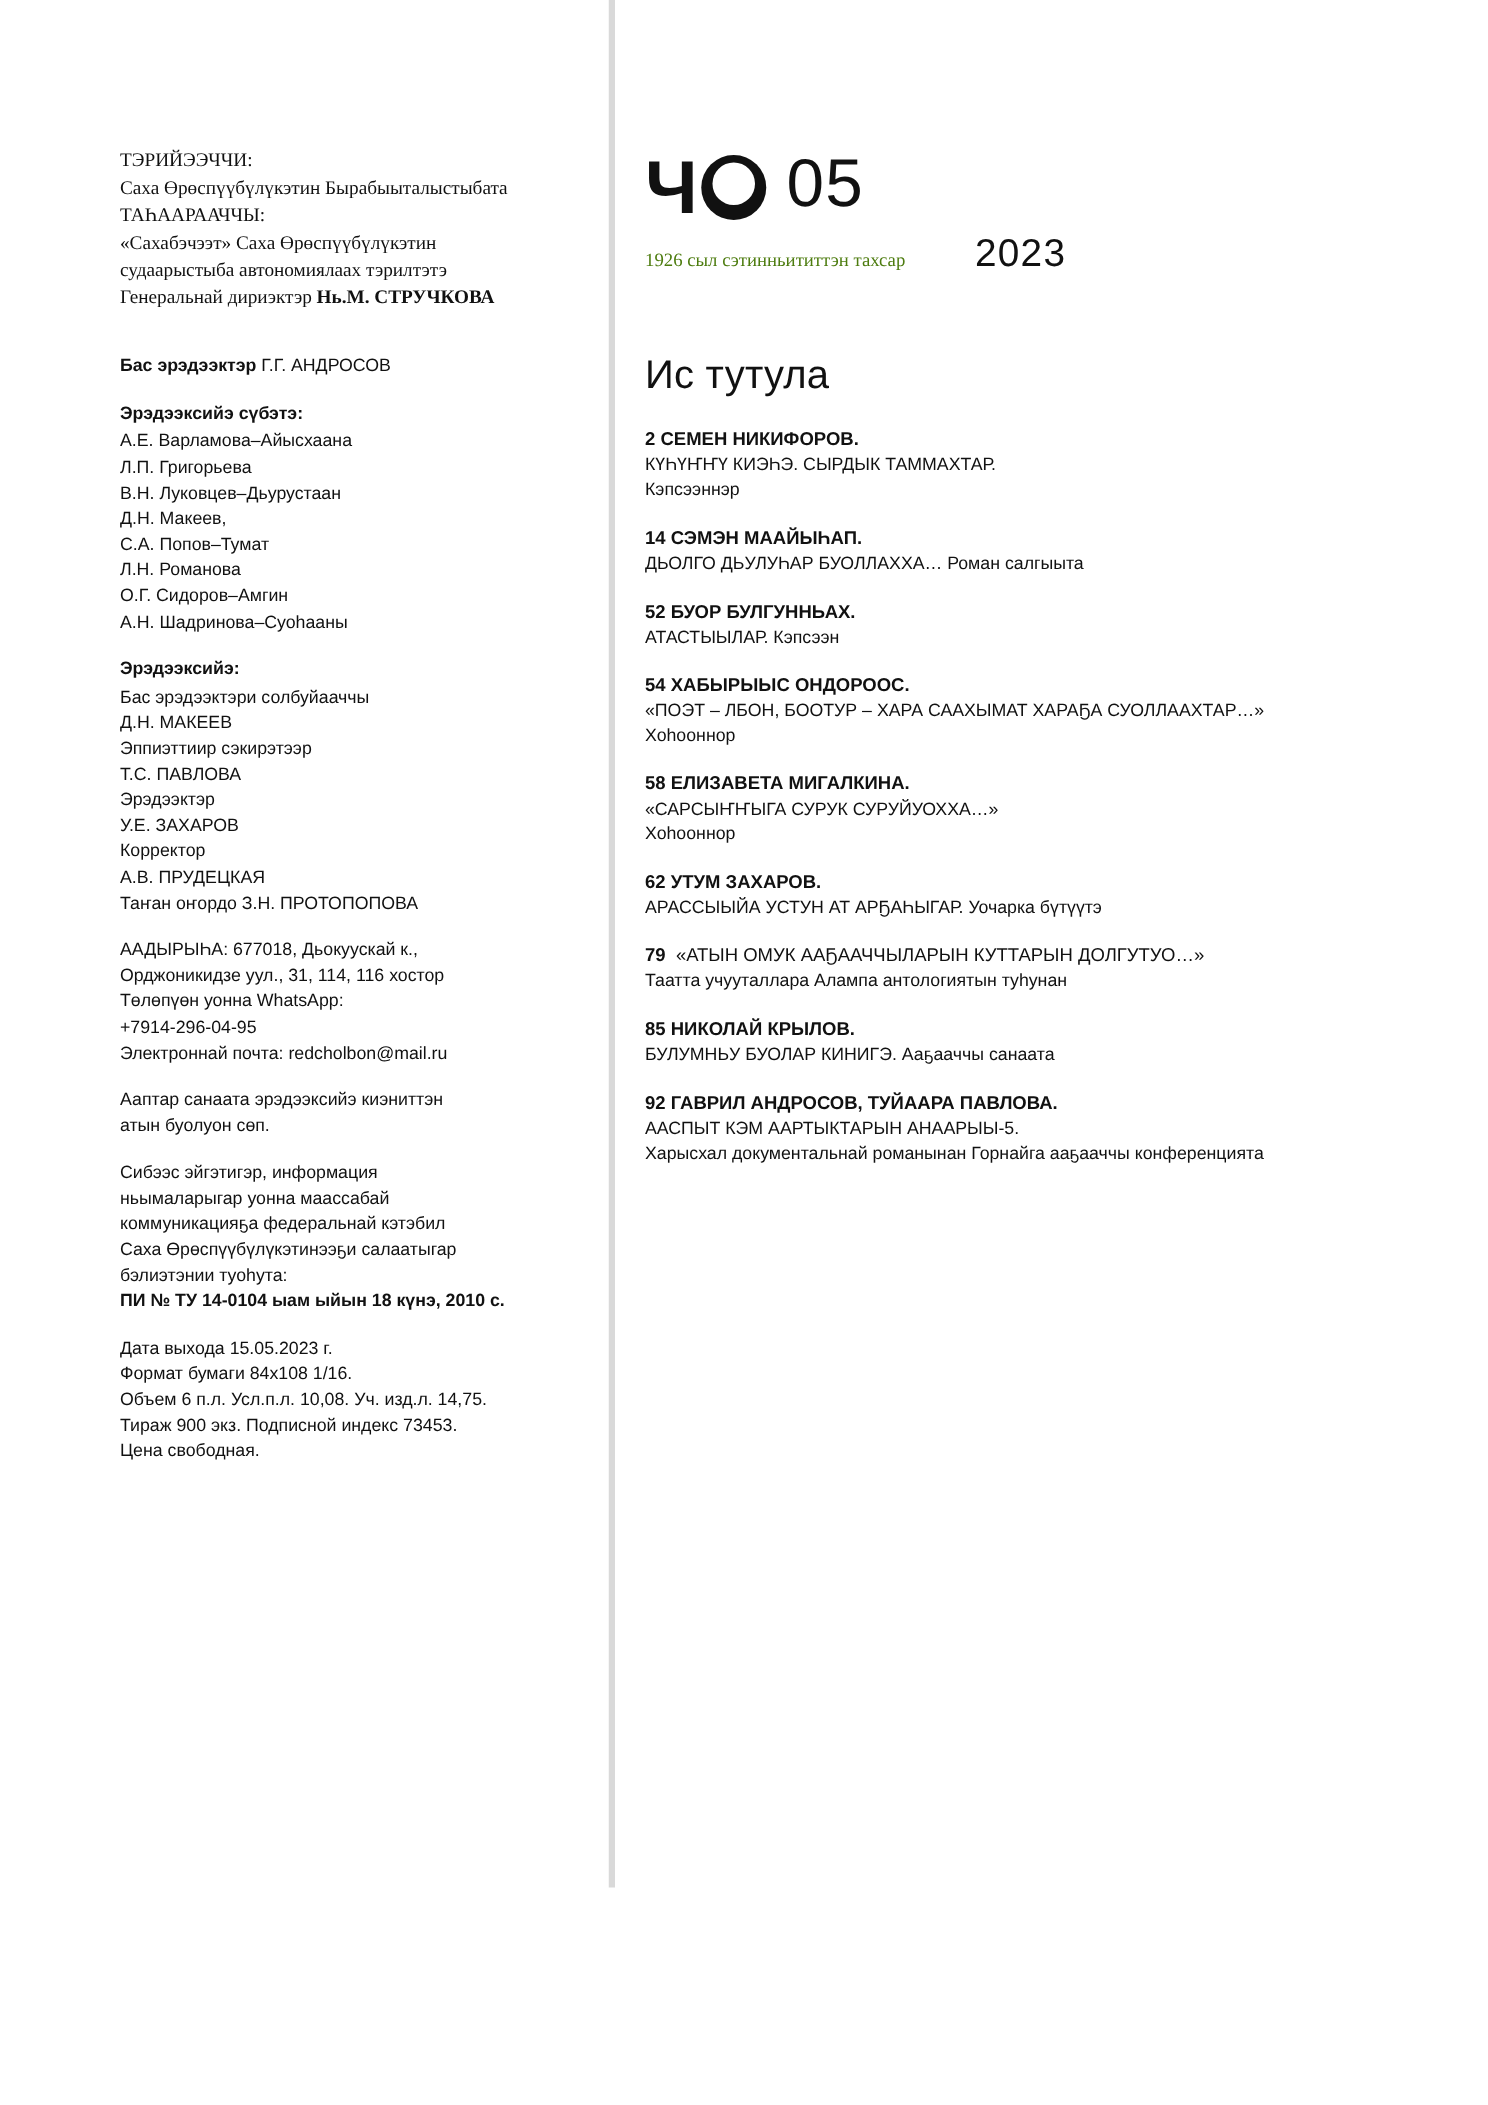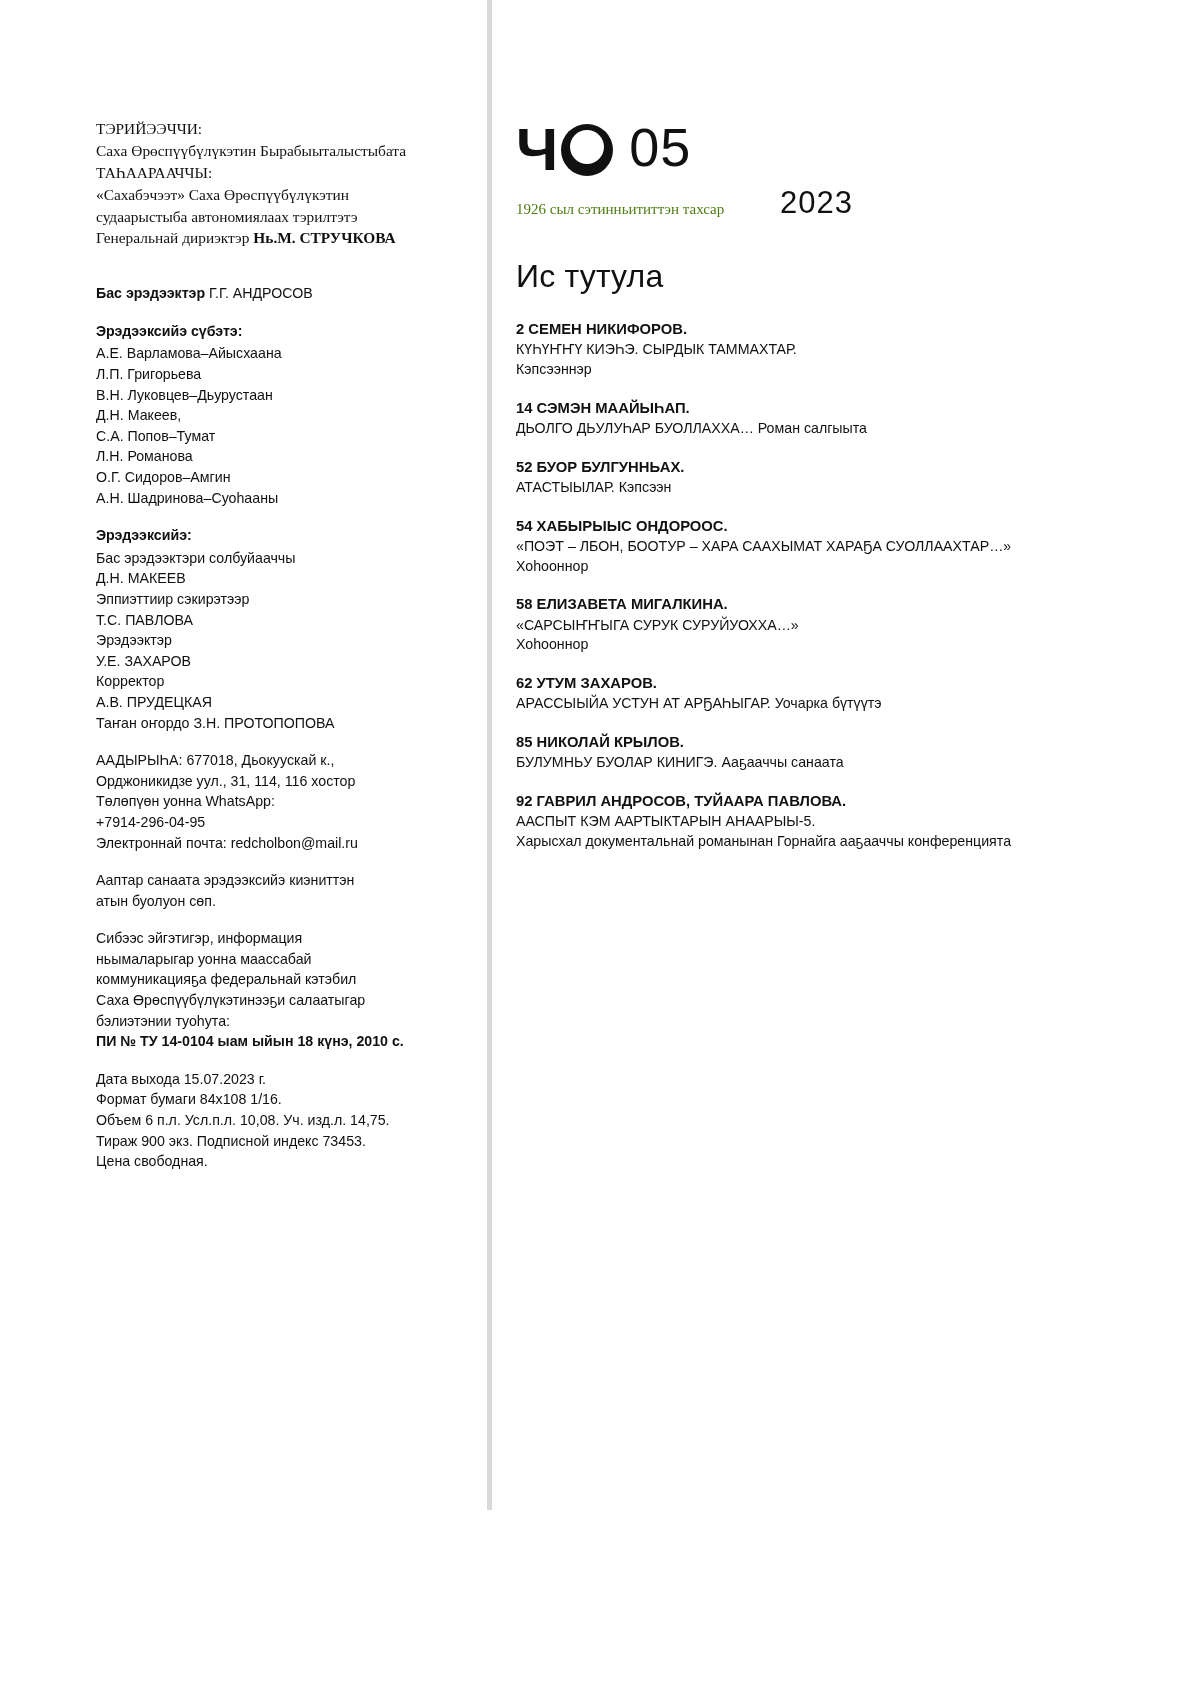--- a/index.html
+++ b/index.html
@@ -133,21 +133,21 @@
     font-size: 31px;
     margin-left: 12px;
     line-height: 1;
     letter-spacing: 1px;
   }
 
   
   .toc {
     position: absolute;
     left: 516px;
-    top: 258px;
+    top: 281px;
     width: 600px;
   }
   .toc-title {
     font-size: 32px;
     font-weight: normal;
     margin-bottom: 24px;
     letter-spacing: 0.2px;
   }
   .toc-item {
     margin-bottom: 18px;
@@ -251,21 +251,21 @@
       <div>ньымаларыгар уонна маассабай</div>
       <div>коммуникацияҕа федеральнай кэтэбил</div>
       <div>Саха Өрөспүүбүлүкэтинээҕи салаатыгар</div>
       <div>бэлиэтэнии туоһута:</div>
       <div class="lbl-bold">ПИ № ТУ 14-0104 ыам ыйын 18 күнэ, 2010 с.</div>
     </div>
 
     <div class="gap-md"></div>
 
     <div class="block print-list">
-      <div>Дата выхода 15.07.2023 г.</div>
+      <div>Дата выхода 15.05.2023 г.</div>
       <div>Формат бумаги 84х108 1/16.</div>
       <div>Объем 6 п.л. Усл.п.л. 10,08. Уч. изд.л. 14,75.</div>
       <div>Тираж 900 экз. Подписной индекс 73453.</div>
       <div>Цена свободная.</div>
     </div>
 
   </div>
 
   <div class="masthead">
     <div class="mast-row">
@@ -314,20 +314,24 @@
       <div class="toc-head"><span class="pg">58</span> <span>ЕЛИЗАВЕТА МИГАЛКИНА.</span></div>
       <div class="toc-sub">«САРСЫҤҤЫГА СУРУК СУРУЙУОХХА…»</div>
       <div class="toc-sub2">Хоһооннор</div>
     </div>
 
     <div class="toc-item">
       <div class="toc-head"><span class="pg">62</span> <span>УТУМ ЗАХАРОВ.</span></div>
       <div class="toc-sub">АРАССЫЫЙА УСТУН АТ АРҔАҺЫГАР.  Уочарка бүтүүтэ</div>
     </div>
 
+    <div class="toc-item plain">
+      <div class="toc-head"><span class="pg">79</span>&nbsp; <span>«АТЫН ОМУК ААҔААЧЧЫЛАРЫН КУТТАРЫН ДОЛГУТУО…»</span></div>
+      <div class="toc-sub">Таатта учууталлара Алампа антологиятын туһунан</div>
+    </div>
 
     <div class="toc-item">
       <div class="toc-head"><span class="pg">85</span> <span>НИКОЛАЙ КРЫЛОВ.</span></div>
       <div class="toc-sub">БУЛУМНЬУ БУОЛАР КИНИГЭ. Ааҕааччы санаата</div>
     </div>
 
     <div class="toc-item">
       <div class="toc-head"><span class="pg">92</span> <span>ГАВРИЛ АНДРОСОВ, ТУЙААРА ПАВЛОВА.</span></div>
       <div class="toc-sub">ААСПЫТ КЭМ ААРТЫКТАРЫН АНААРЫЫ-5.</div>
       <div class="toc-sub2">Харысхал документальнай романынан Горнайга ааҕааччы

